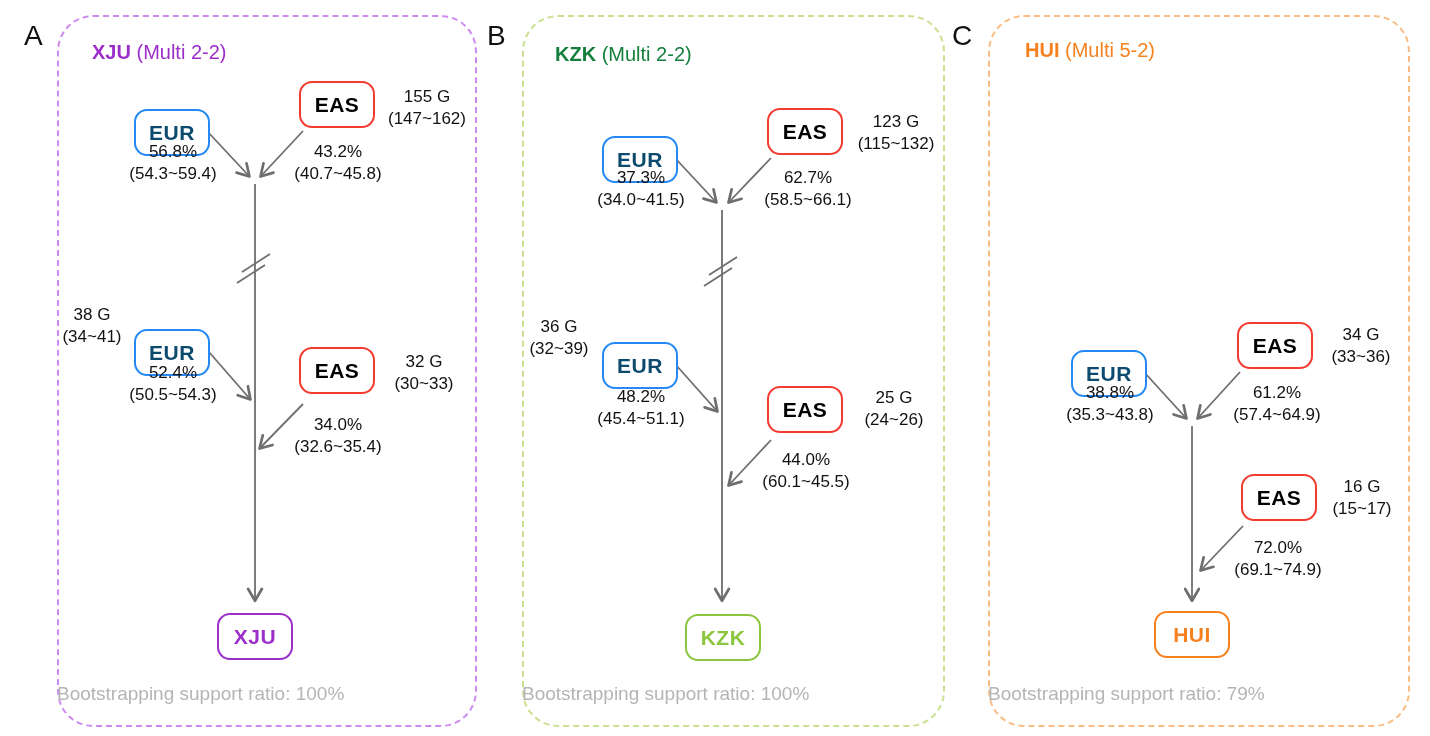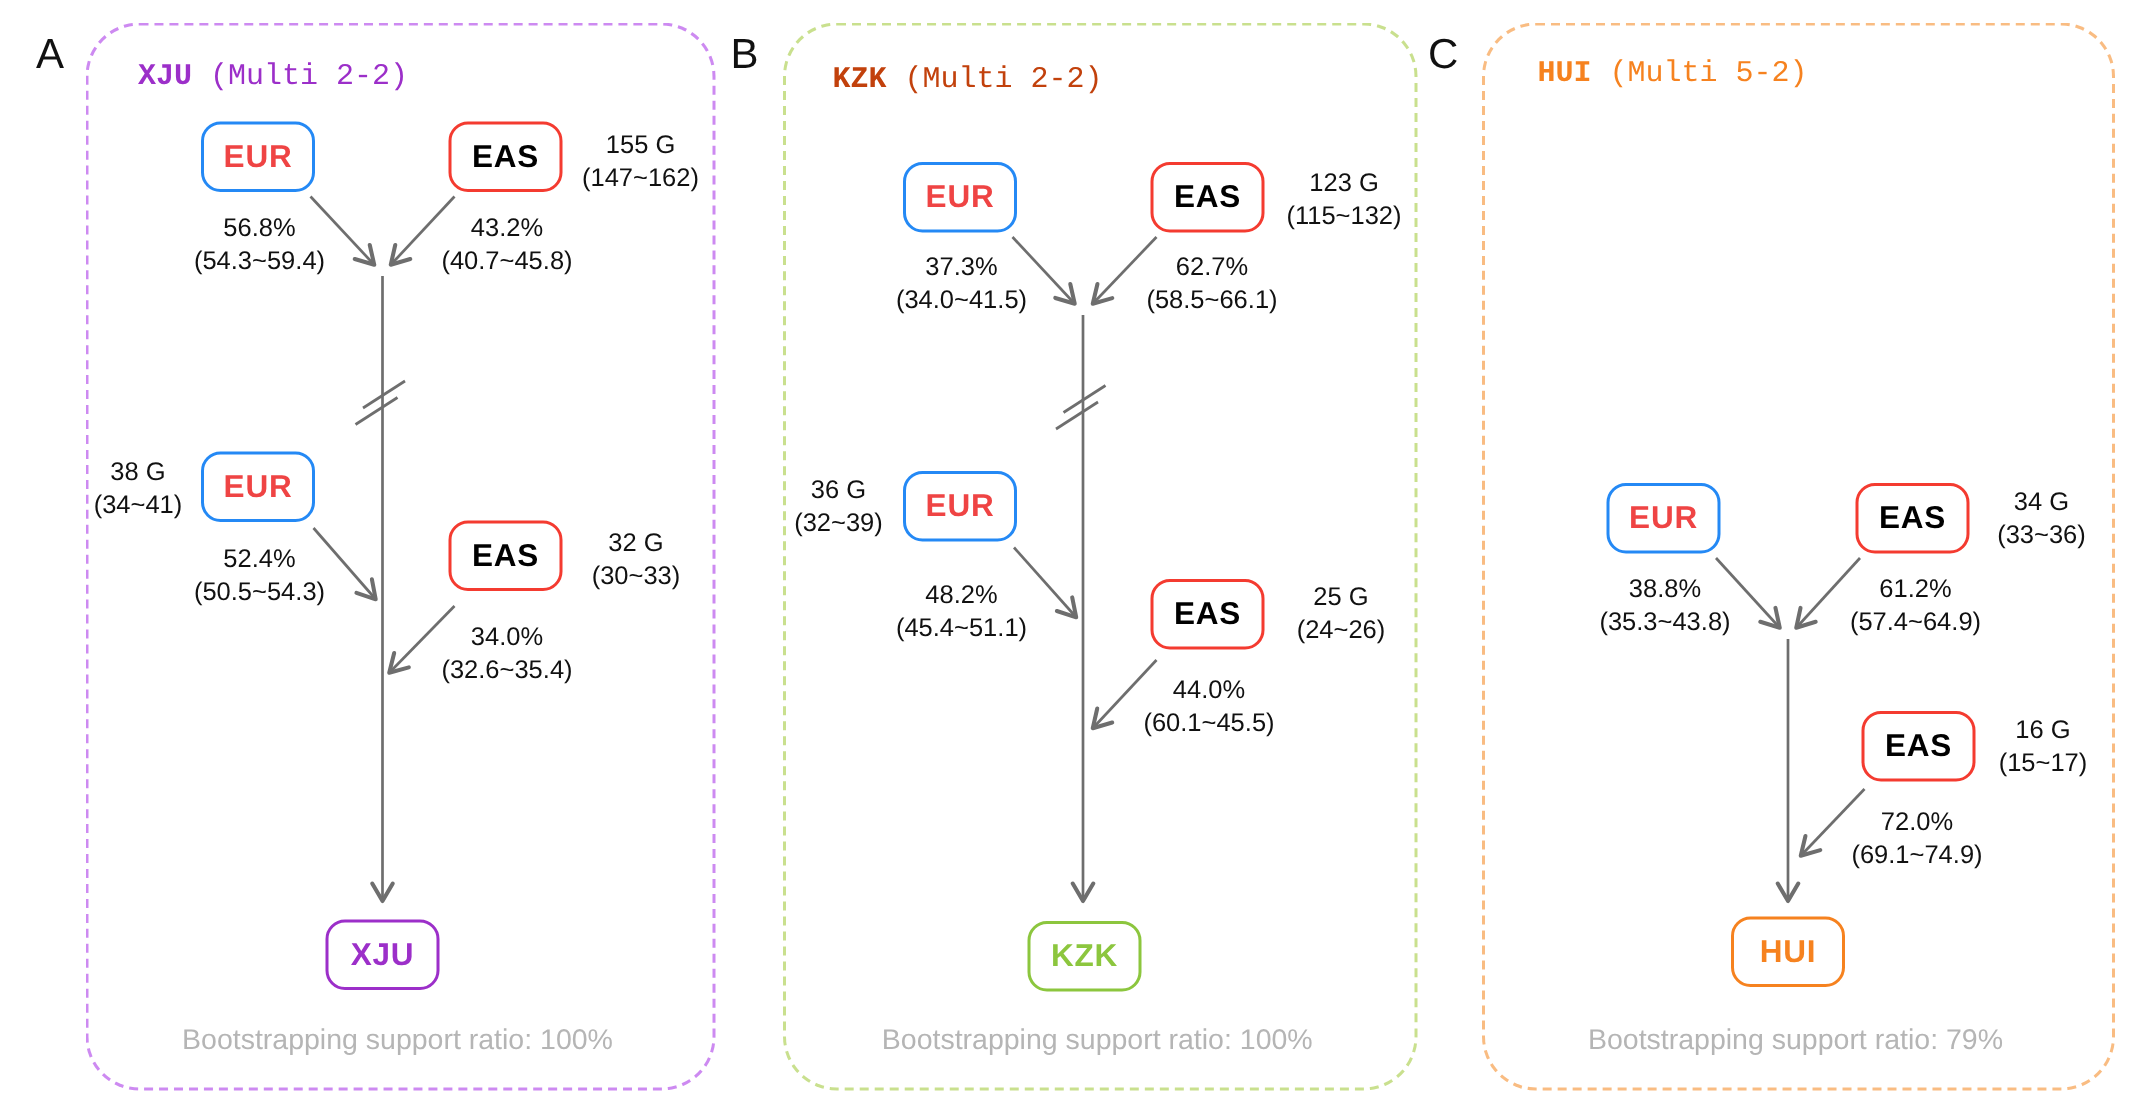--- a/index.html
+++ b/index.html
@@ -10,43 +10,43 @@
   .panel{
     position:absolute;border:2px dashed;border-radius:36px;background:transparent;
   }
   .panel-a{left:57px;top:15px;width:416px;height:708px;border-color:#cd8af1;}
   .panel-b{left:522px;top:15px;width:419px;height:708px;border-color:#c9e08e;}
   .panel-c{left:988px;top:15px;width:418px;height:708px;border-color:#f9bc82;}
   .panel-letter{
     position:absolute;font-size:28px;font-weight:400;color:#111;line-height:1;
   }
   .panel-title{
-    position:absolute;font-size:20px;line-height:24px;white-space:nowrap;font-family:Liberation Mono, monospace;
+    position:absolute;font-size:20px;line-height:24px;white-space:nowrap;
   }
   .panel-title b{font-weight:700;}
   .title-a{color:#9c2fc9;}
-  .title-b{color:#c2410c;}
+  .title-b{color:#15803d;}
   .title-c{color:#f6821f;}
   .node{
     position:absolute;width:76px;height:47px;border-radius:13px;
     display:flex;align-items:center;justify-content:center;
     font-size:21px;font-weight:700;letter-spacing:.5px;
     background:#ffffff;border:2.2px solid;box-sizing:border-box;
   }
-  .node-eur{color:#ef4444;border-color:#2489f5;}
+  .node-eur{color:#0c4a6e;border-color:#2489f5;margin-top:28px;}
   .node-eas{color:#000000;border-color:#f43b30;}
   .node-xju{color:#9c2fc9;border-color:#9c2fc9;}
   .node-kzk{color:#8cc63e;border-color:#8cc63e;}
   .node-hui{color:#f6821f;border-color:#f6821f;}
   .lbl{
     position:absolute;width:150px;text-align:center;
     font-size:17px;line-height:22px;color:#111;white-space:nowrap;
   }
   .support{
-    position:absolute;text-align:center;font-size:19px;color:#b5b5b5;
+    position:absolute;font-size:19px;color:#b5b5b5;
   }
   .arrow-layer{position:absolute;left:0;top:0;pointer-events:none;}
 </style>
 </head>
 <body>
 
 <div class="canvas">
 
   <svg class="arrow-layer" width="1430" height="736" viewBox="0 0 1430 736">
     <defs>

